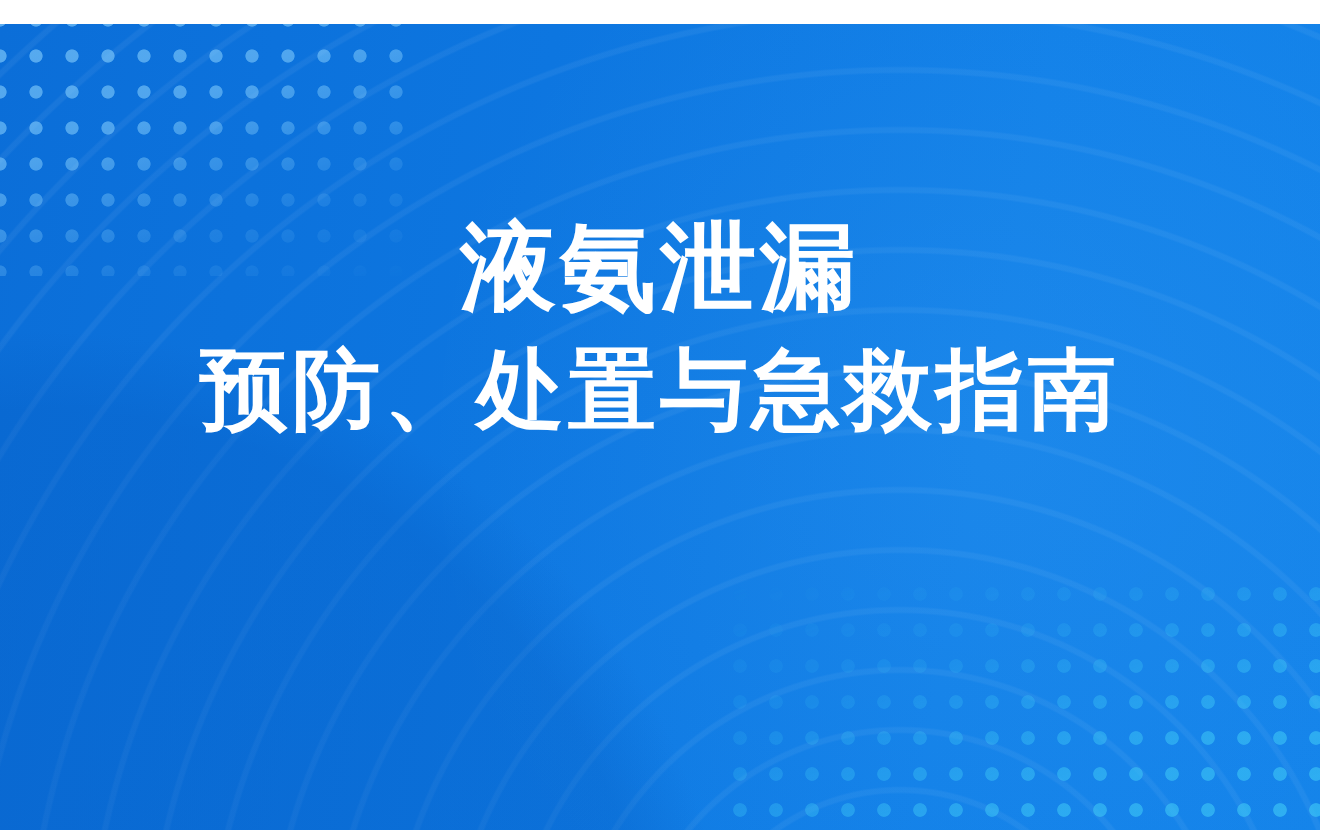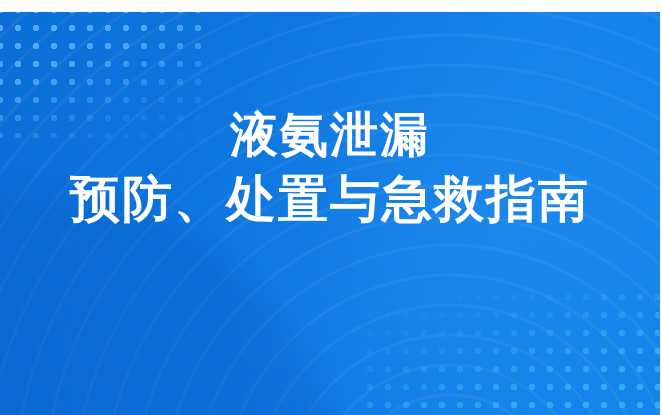--- a/index.html
+++ b/index.html
@@ -114,21 +114,21 @@
     line-height: 1.12;
     letter-spacing: 2px;
     white-space: nowrap;
   }
 
   .title-line-1 {
     font-size: 48px;
   }
 
   .title-line-2 {
-    font-size: 50px;
+    font-size: 44px;
     margin-top: 9px;
   }
 </style>
 </head>
 <body>
 
 <div class="banner">
 
   <div class="layer">
     <div class="rings"></div>

